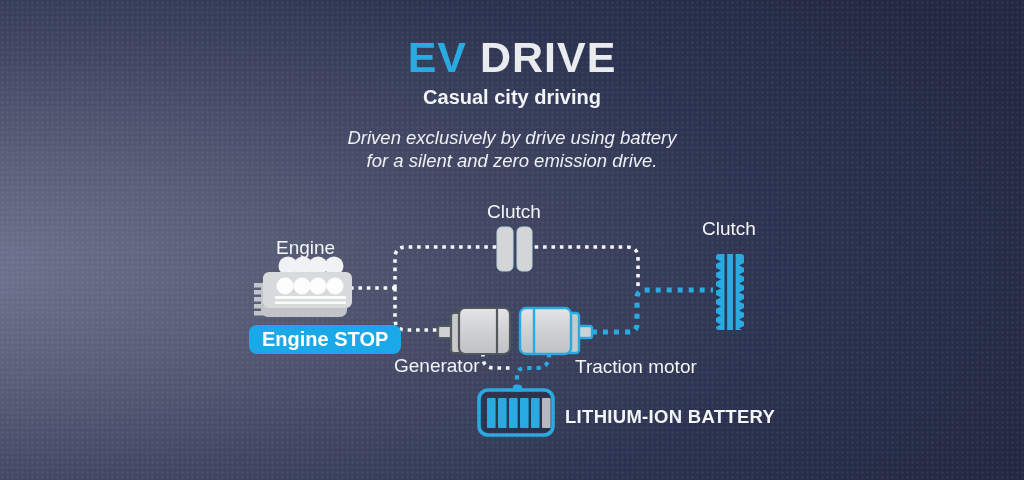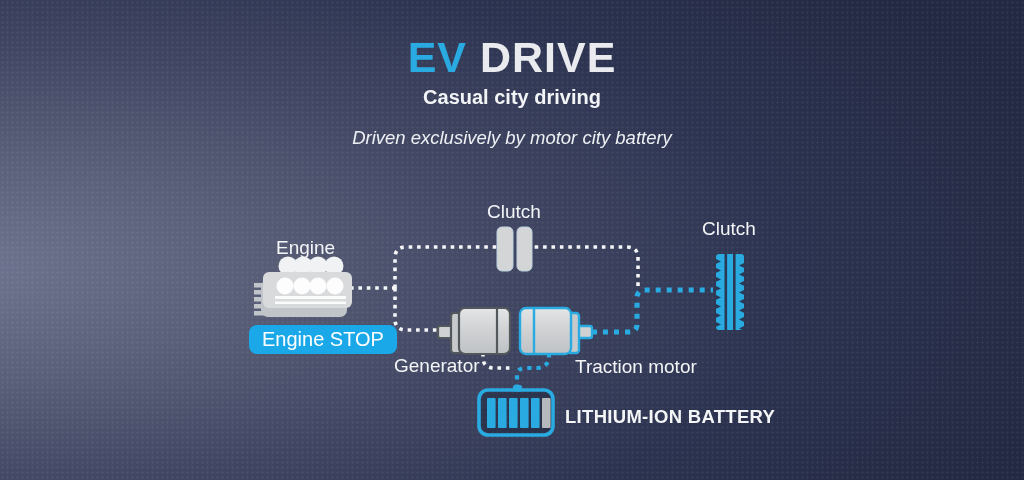--- a/index.html
+++ b/index.html
@@ -49,35 +49,36 @@
   .label-engine{left:276px;top:237px;text-align:center;}
   .label-clutch{left:487px;top:201px;}
   .label-wheels{left:702px;top:218px;}
   .label-generator{left:394px;top:355px;}
   .label-traction{left:575px;top:356px;}
   .label-battery{left:565px;top:406px;font-weight:600;letter-spacing:.3px;font-size:18.5px;}
   .badge-engine-stop{
     position:absolute;left:249px;top:325px;
     background:#1aa8e9;color:#ffffff;
     font-size:20px;line-height:29px;height:29px;
-    padding:0 13px;border-radius:8px;
+    padding:0 13px;border-radius:8px;font-weight:bold;
   }
 </style>
 </head>
 <body>
 
 <div class="stage">
   <div class="texture"></div>
 
   <div class="title-block">
     <h1 class="title"><span class="accent">EV</span><span> </span><span>DRIVE</span></h1>
     <div class="subtitle">Casual city driving</div>
   </div>
   <div class="description">
-    <div>Driven exclusively by motor city battery</div>
+    <div>Driven exclusively by drive using battery</div>
+    <div>for a silent and zero emission drive.</div>
   </div>
 
   <svg class="diagram-svg" width="1024" height="480" viewBox="0 0 1024 480">
     <defs>
       <linearGradient id="gradGray" x1="0" y1="0" x2="0" y2="1">
         <stop offset="0" stop-color="#e3e5e6"></stop>
         <stop offset="0.5" stop-color="#cfd1d3"></stop>
         <stop offset="1" stop-color="#bfc2c5"></stop>
       </linearGradient>
     </defs>

